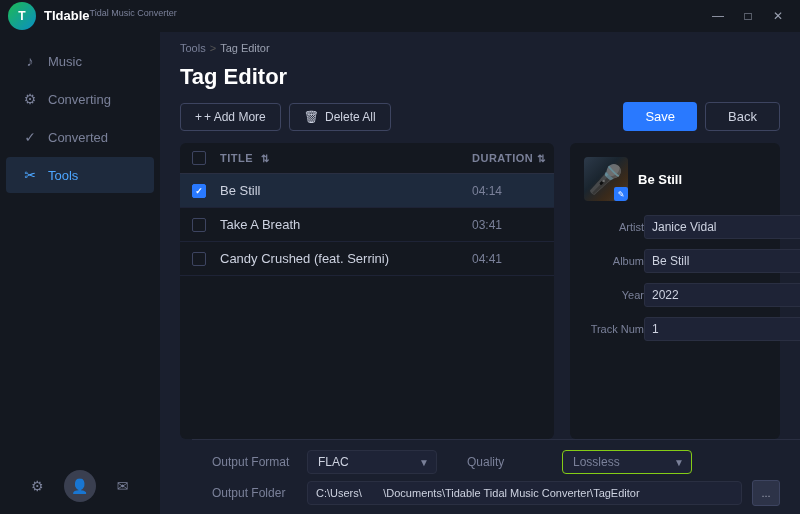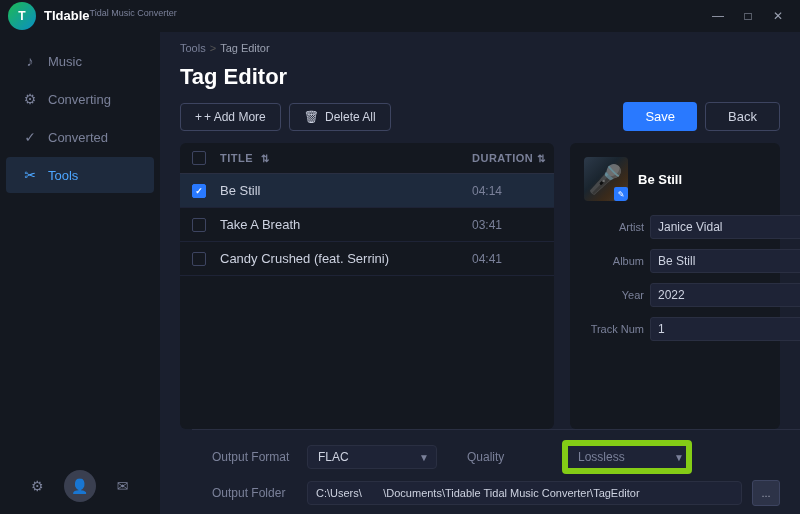--- a/index.html
+++ b/index.html
@@ -311,21 +311,20 @@
       cursor: pointer;
     }
     .track-selected-title {
       font-size: 13px;
       font-weight: 600;
       color: #ffffff;
     }
     .tag-field {
       display: flex;
       align-items: center;
-      gap: 6px;
     }
     .tag-label {
       width: 60px;
       font-size: 11px;
       color: #7a8099;
       text-align: right;
       flex-shrink: 0;
     }
     .tag-input {
       flex: 1;
@@ -380,21 +379,21 @@
       position: absolute;
       right: 8px;
       top: 50%;
       transform: translateY(-50%);
       color: #7a8099;
       pointer-events: none;
       font-size: 10px;
     }
     .quality-select {
       background: #1e2336;
-      border: 6px solid #84cc16;
+      border: 1px solid #84cc16;
       border-radius: 4px;
       color: #7a8099;
       font-size: 12px;
       padding: 4px 28px 4px 10px;
       outline: none;
       appearance: none;
       cursor: pointer;
       width: 130px;
     }
     .path-input {

